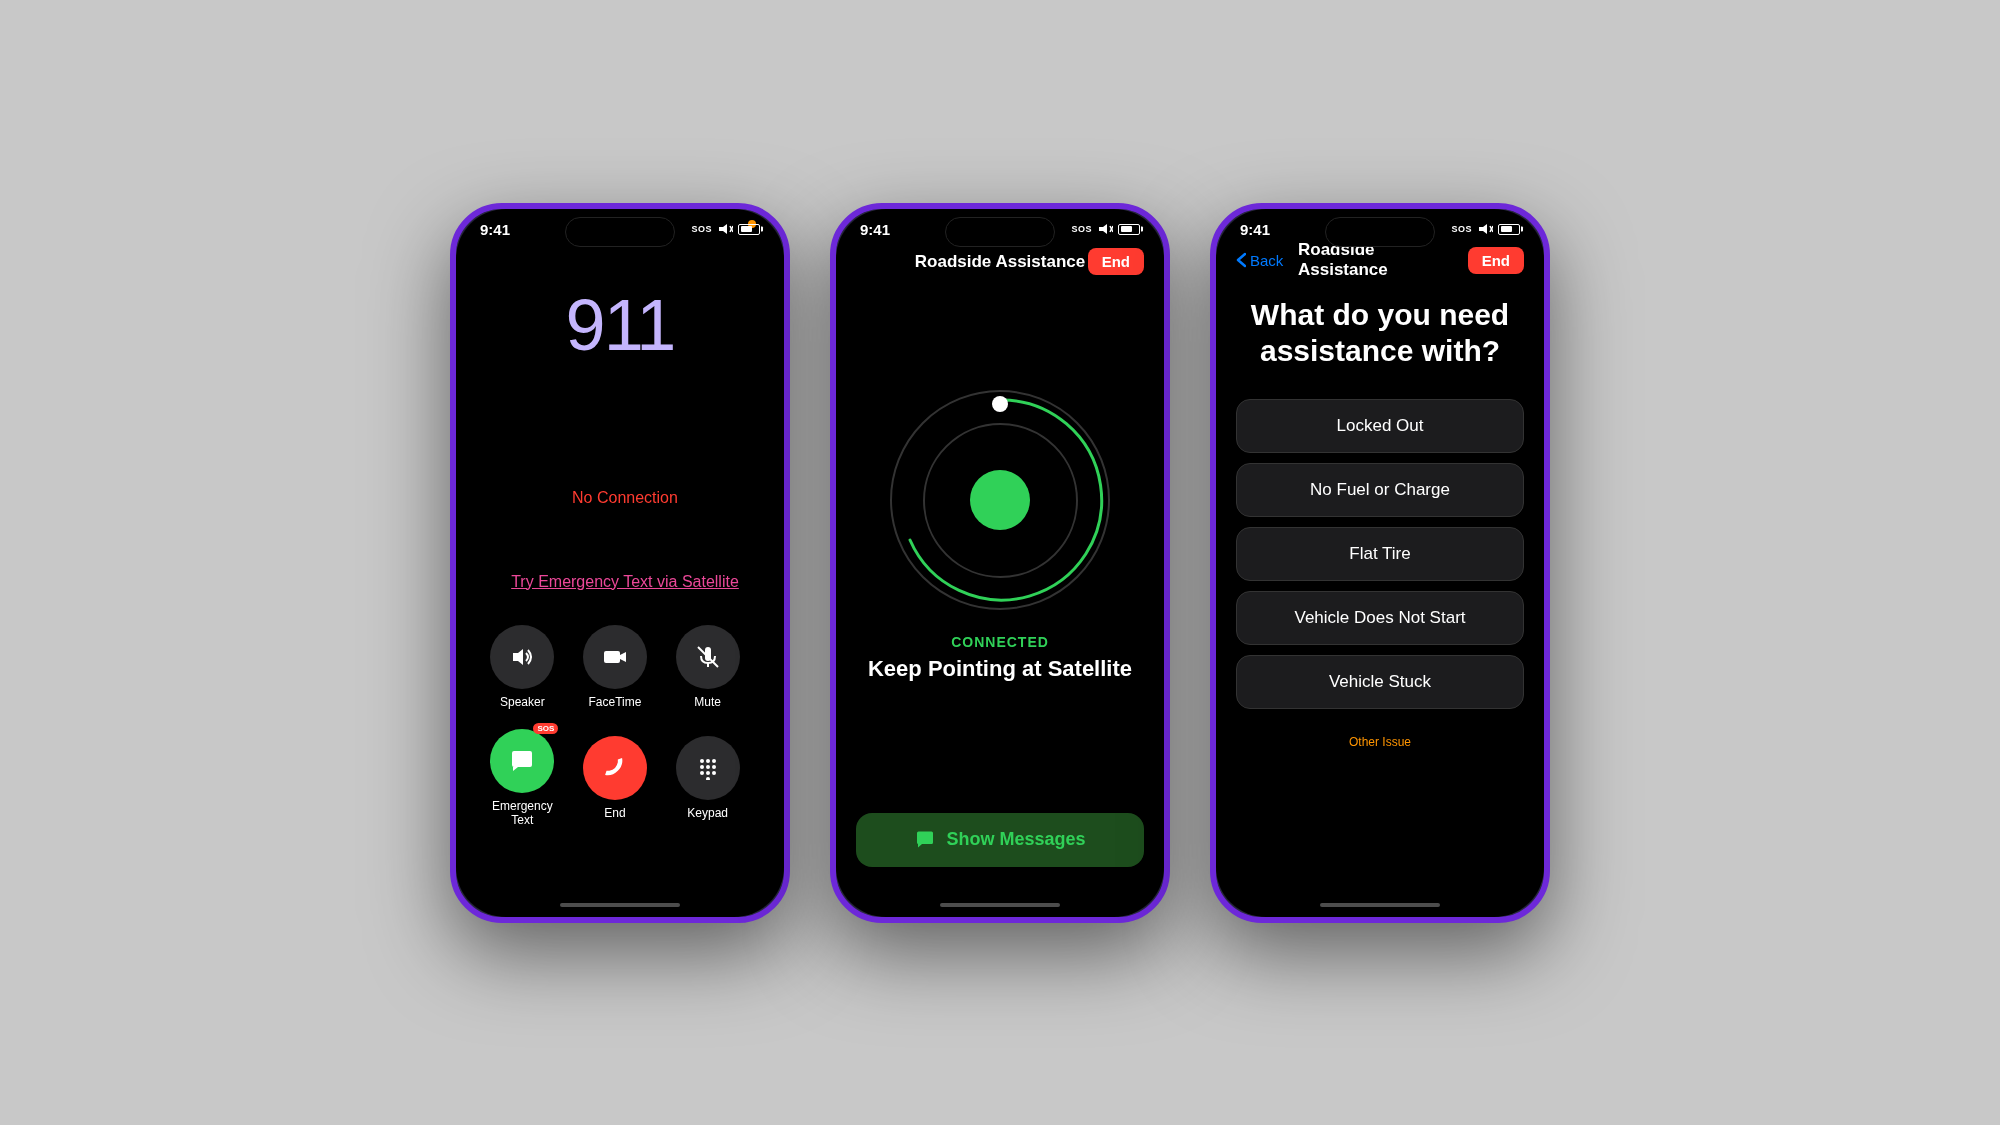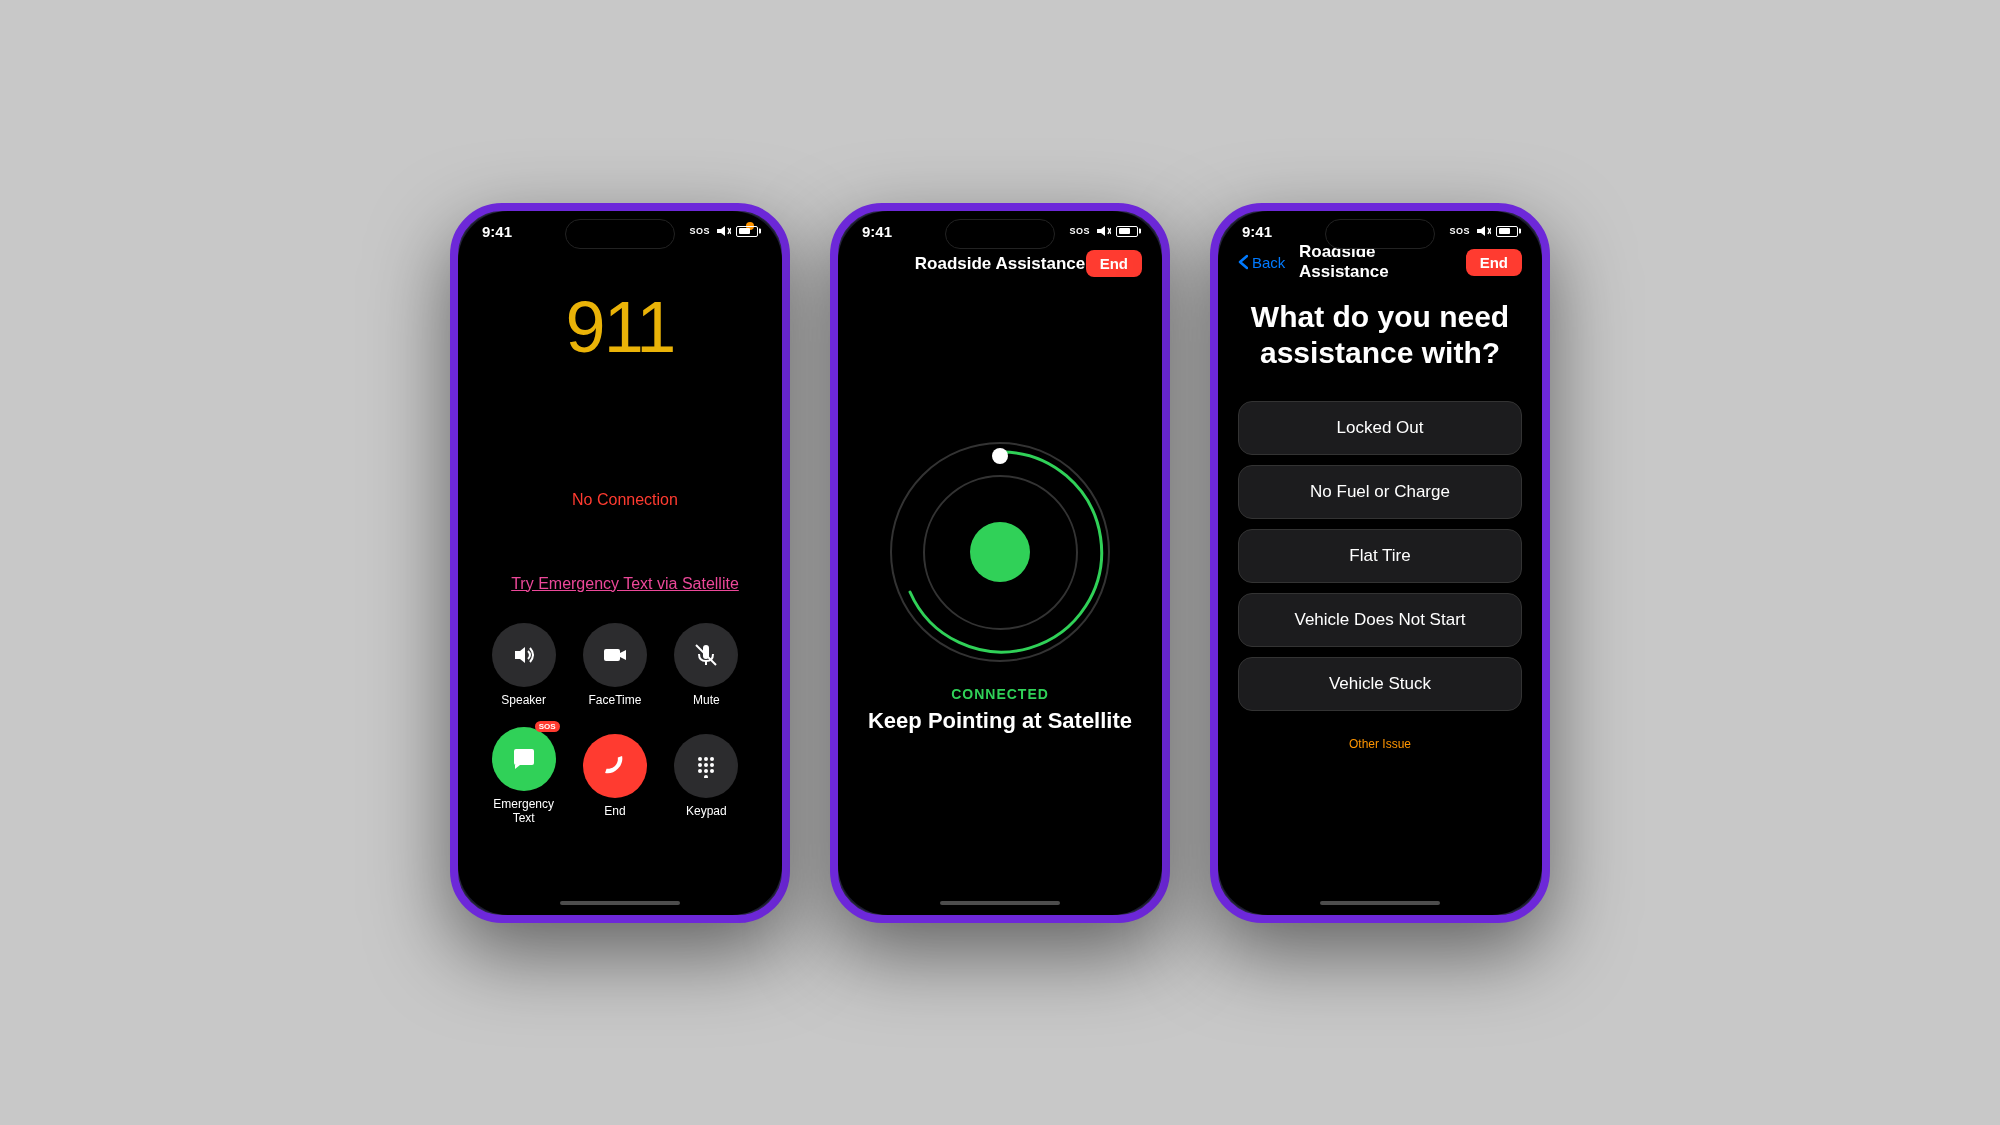--- a/index.html
+++ b/index.html
@@ -20,21 +20,21 @@
       justify-content: center;
       gap: 40px;
     }
 
     
     .phone {
       width: 340px;
       height: 720px;
       background: #1a1a2e;
       border-radius: 52px;
-      border: 8px solid #6d28d9;
+      border: 6px solid #6d28d9;
       position: relative;
       overflow: hidden;
       box-shadow: 0 30px 80px rgba(0,0,0,0.5), inset 0 0 0 1px rgba(255,255,255,0.08);
     }
 
     .phone-inner {
       width: 100%;
       height: 100%;
       background: #000;
       border-radius: 50px;
@@ -136,21 +136,21 @@
       display: flex;
       flex-direction: column;
       align-items: center;
       padding: 20px 20px 10px;
       position: relative;
     }
 
     .call-number {
       font-size: 72px;
       font-weight: 300;
-      color: #eab308;
+      color: #c4b5fd;
       letter-spacing: -2px;
       margin-top: 20px;
     }
 
     .no-connection-text {
       color: #ff3b30;
       font-size: 16px;
       font-weight: 500;
       text-align: center;
       margin-top: 60px;
@@ -617,20 +617,26 @@
 
           <div class="satellite-dot"></div>
 
           <div class="signal-center"></div>
         </div>
 
         <div class="connected-label">CONNECTED</div>
         <div class="keep-pointing-text">Keep Pointing at Satellite</div>
       </div>
 
+      <button class="show-messages-btn">
+        <svg width="22" height="22" viewBox="0 0 22 22">
+          <path d="M3,4 Q3,2.5 4.5,2.5 L17.5,2.5 Q19,2.5 19,4 L19,13.5 Q19,15 17.5,15 L8,15 L4,18.5 L4,15 L4.5,15 Q3,15 3,13.5 Z" fill="#30d158"></path>
+        </svg>
+        <span>Show Messages</span>
+      </button>
 
       <div class="home-indicator"></div>
     </div>
   </div>
 
   <div class="phone">
     <div class="phone-inner">
       <div class="dynamic-island"></div>
 
       <div class="status-bar">

